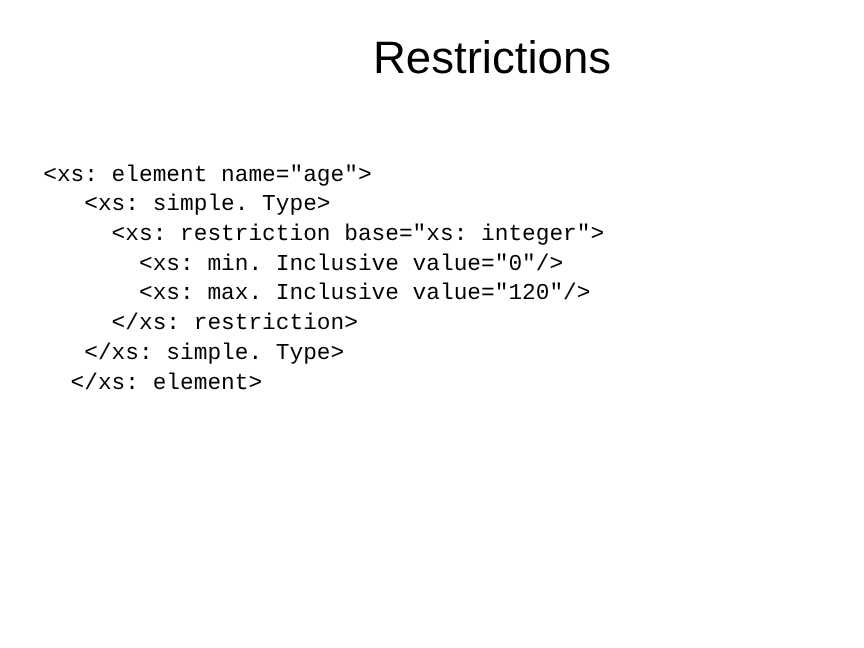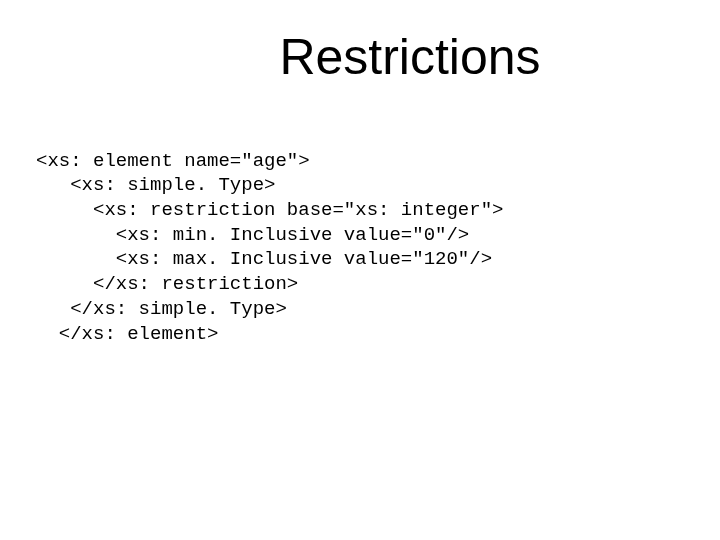--- a/index.html
+++ b/index.html
@@ -14,21 +14,21 @@
       font-family: Arial, Helvetica, sans-serif;
       color: #000000;
       overflow: hidden;
     }
     .slide {
       width: 100%;
       height: 100%;
       padding: 24px 36px;
     }
     .title {
-      font-size: 50px;
+      font-size: 38px;
       font-weight: 400;
       text-align: center;
       padding-left: 100px;
       margin-top: 4px;
       margin-bottom: 38px;
     }
     .code-block {
       font-family: "Courier New", Courier, monospace;
       font-size: 19px;
       line-height: 1.3;

